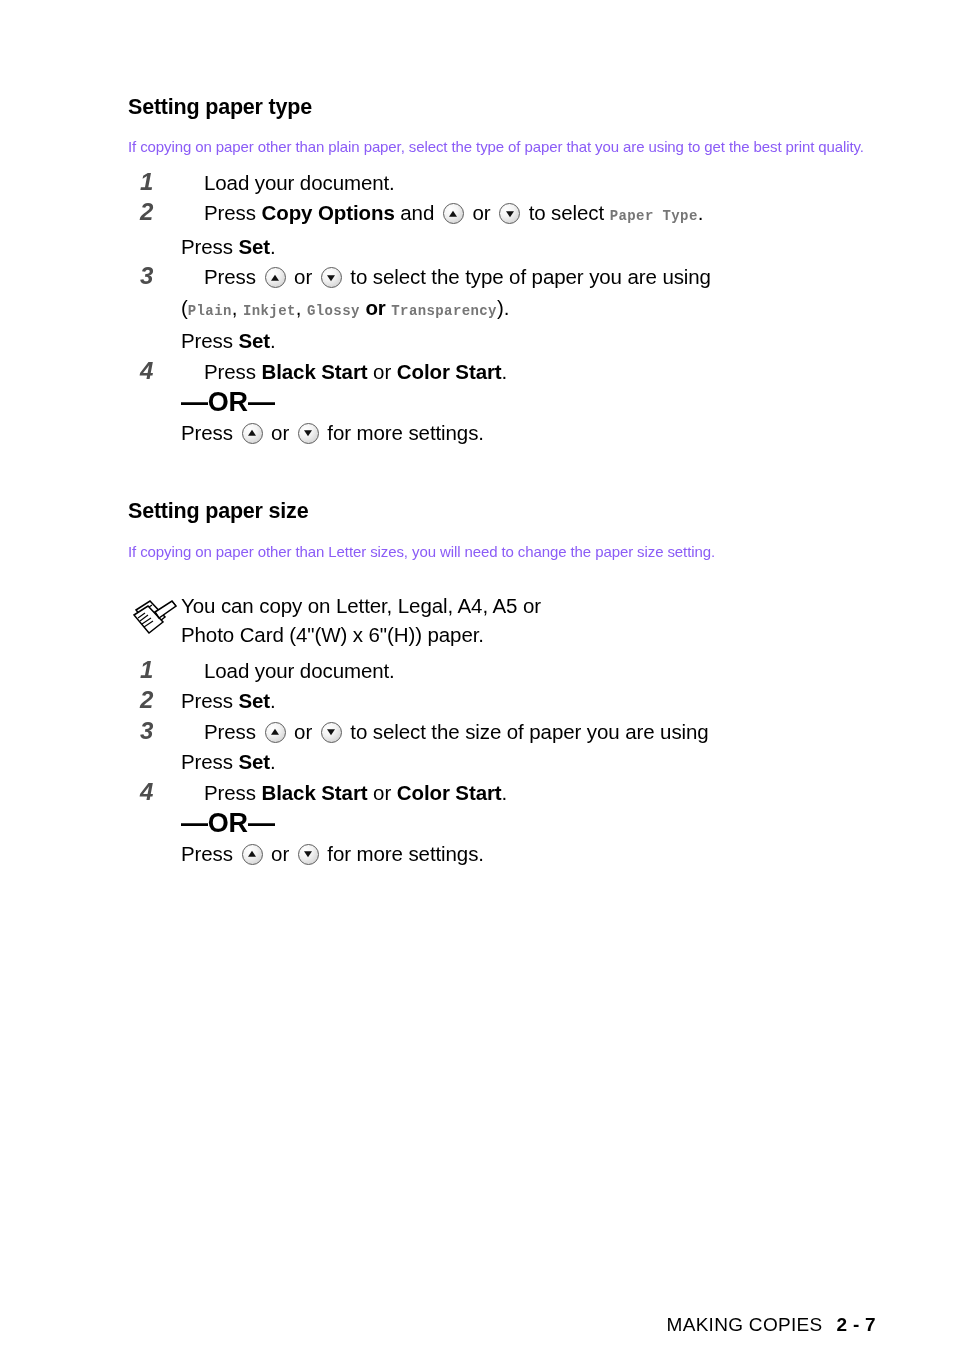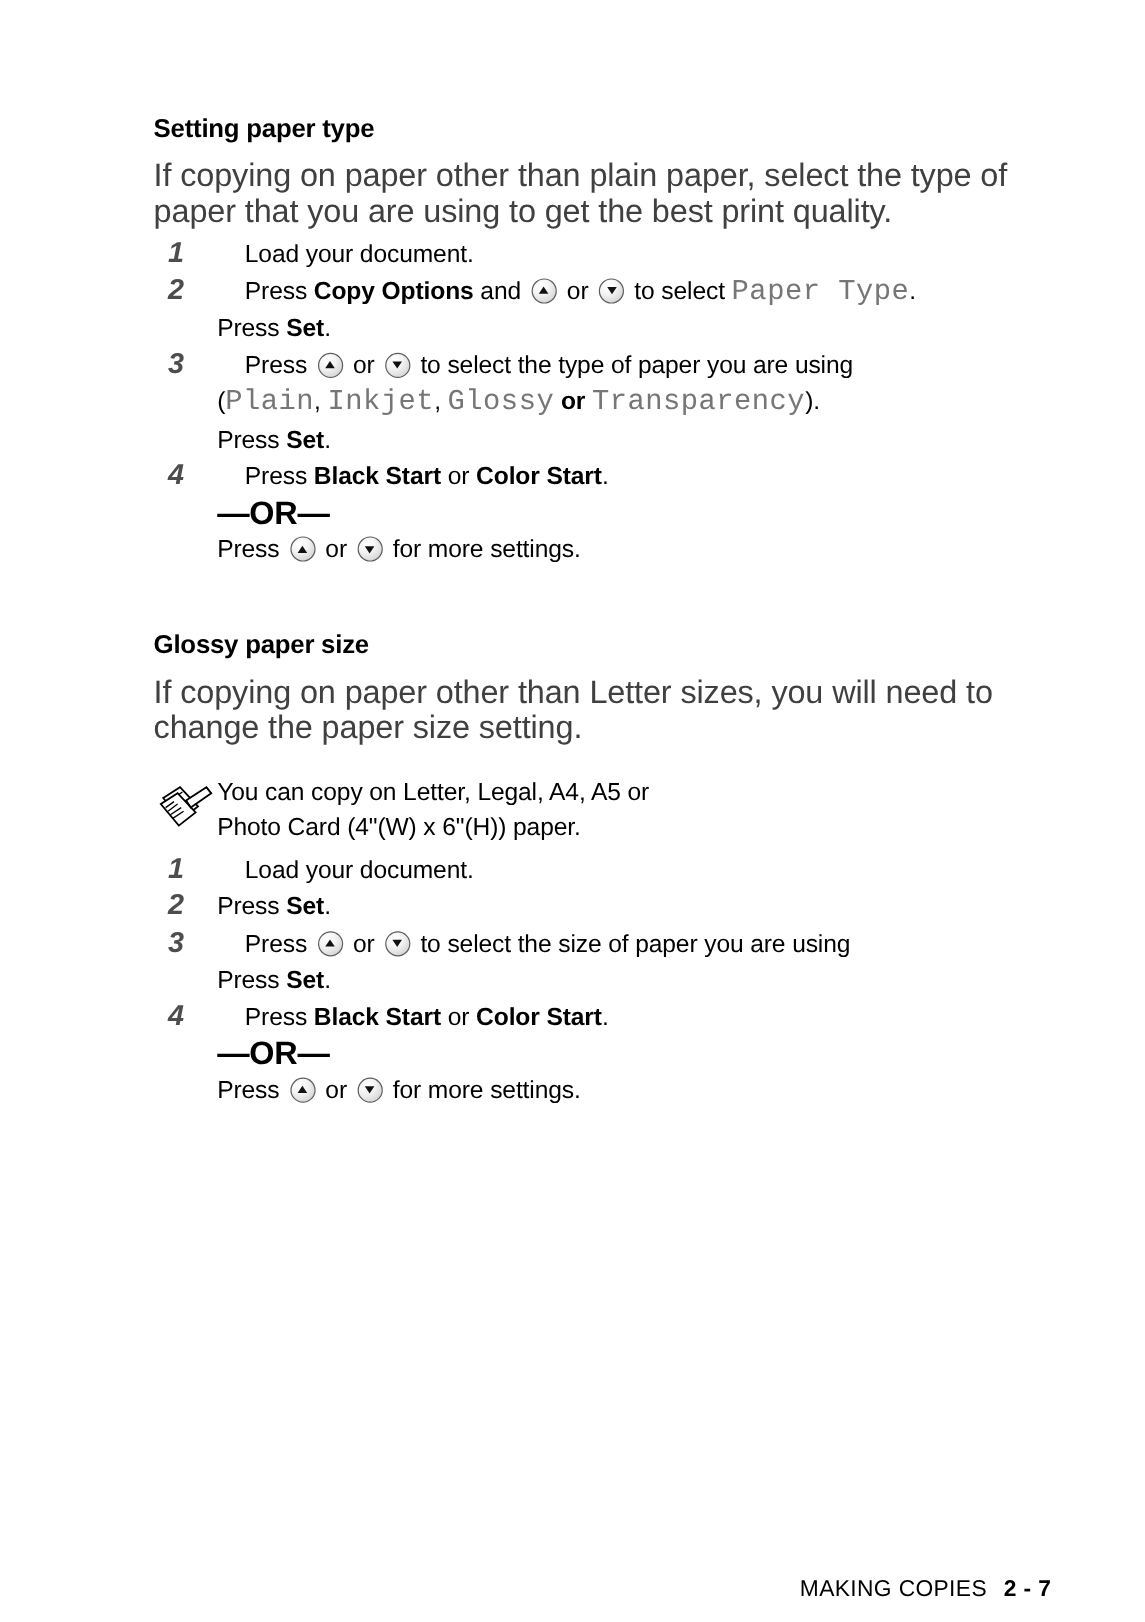--- a/index.html
+++ b/index.html
@@ -37,24 +37,24 @@
     line-height: 26px;
     margin: 0 0 12px 0;
     color: #000;
   }
   .section-2 .section-heading {
     margin-bottom: 13px;
   }
 
   
   .para {
-    font-size: 27px;
+    font-size: 15px;
     line-height: 29.5px;
     margin: 0;
-    color: #404040;
+    color: #8b5cf6;
     letter-spacing: -0.1px;
   }
 
   
   .note {
     position: relative;
     margin: 24px 0 0 0;
     padding-left: 53px;
     min-height: 56px;
   }
@@ -106,22 +106,23 @@
     font-size: 20.5px;
     line-height: 30.5px;
     letter-spacing: -0.1px;
   }
   .b { font-weight: bold; }
 
   
   .mono {
     font-family: "Liberation Mono", "DejaVu Sans Mono", monospace;
     color: #767676;
-    font-size: 24px;
+    font-size: 14px;
     letter-spacing: 0.4px;
+    font-weight: bold;
   }
 
   .or-rule {
     font-size: 27px;
     line-height: 30.5px;
     font-weight: bold;
     letter-spacing: -0.2px;
   }
 
   
@@ -220,21 +221,21 @@
           <div class="or-rule">—OR—</div>
           <div class="sub-line">
             <span>Press </span><span class="key up"><span class="tri"></span></span><span> or </span><span class="key down"><span class="tri"></span></span><span> for more settings.</span>
           </div>
         </li>
 
       </ol>
     </div>
 
     <div class="section section-2">
-      <h2 class="section-heading">Glossy paper size</h2>
+      <h2 class="section-heading">Setting paper size</h2>
       <p class="para">If copying on paper other than Letter sizes, you will need to change the paper size setting.</p>
 
       <div class="note">
         <span class="note-icon">
           <svg width="46" height="44" viewBox="0 0 46 44" xmlns="http://www.w3.org/2000/svg">
             <g fill="none" stroke="#000" stroke-width="1.5">
               <path d="M4 13 L18 4 L33 20 L19 31 Z" fill="#fff"></path>
               <path d="M7 17 L20 8" stroke-width="1.2"></path>
               <path d="M2 18 L16 9 L31 25 L17 36 Z" fill="#fff"></path>
               <path d="M6 21 L13 16" stroke-width="1.1"></path>

